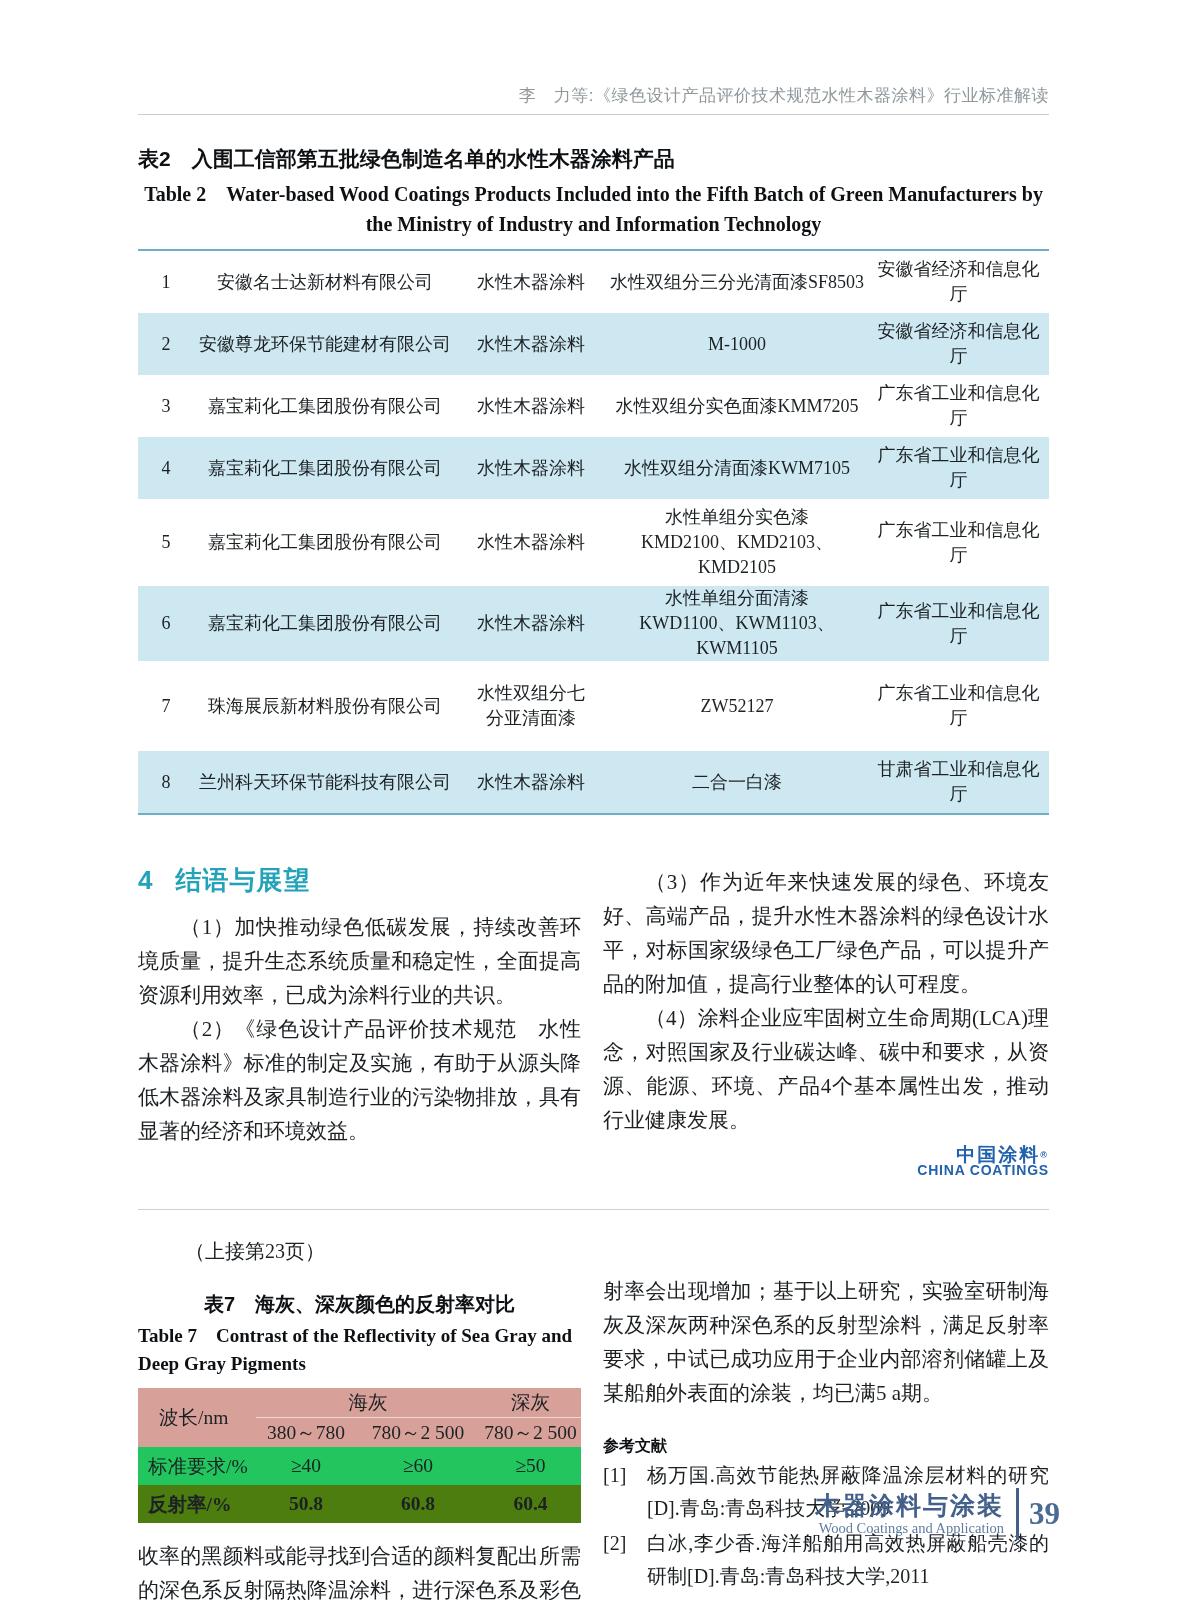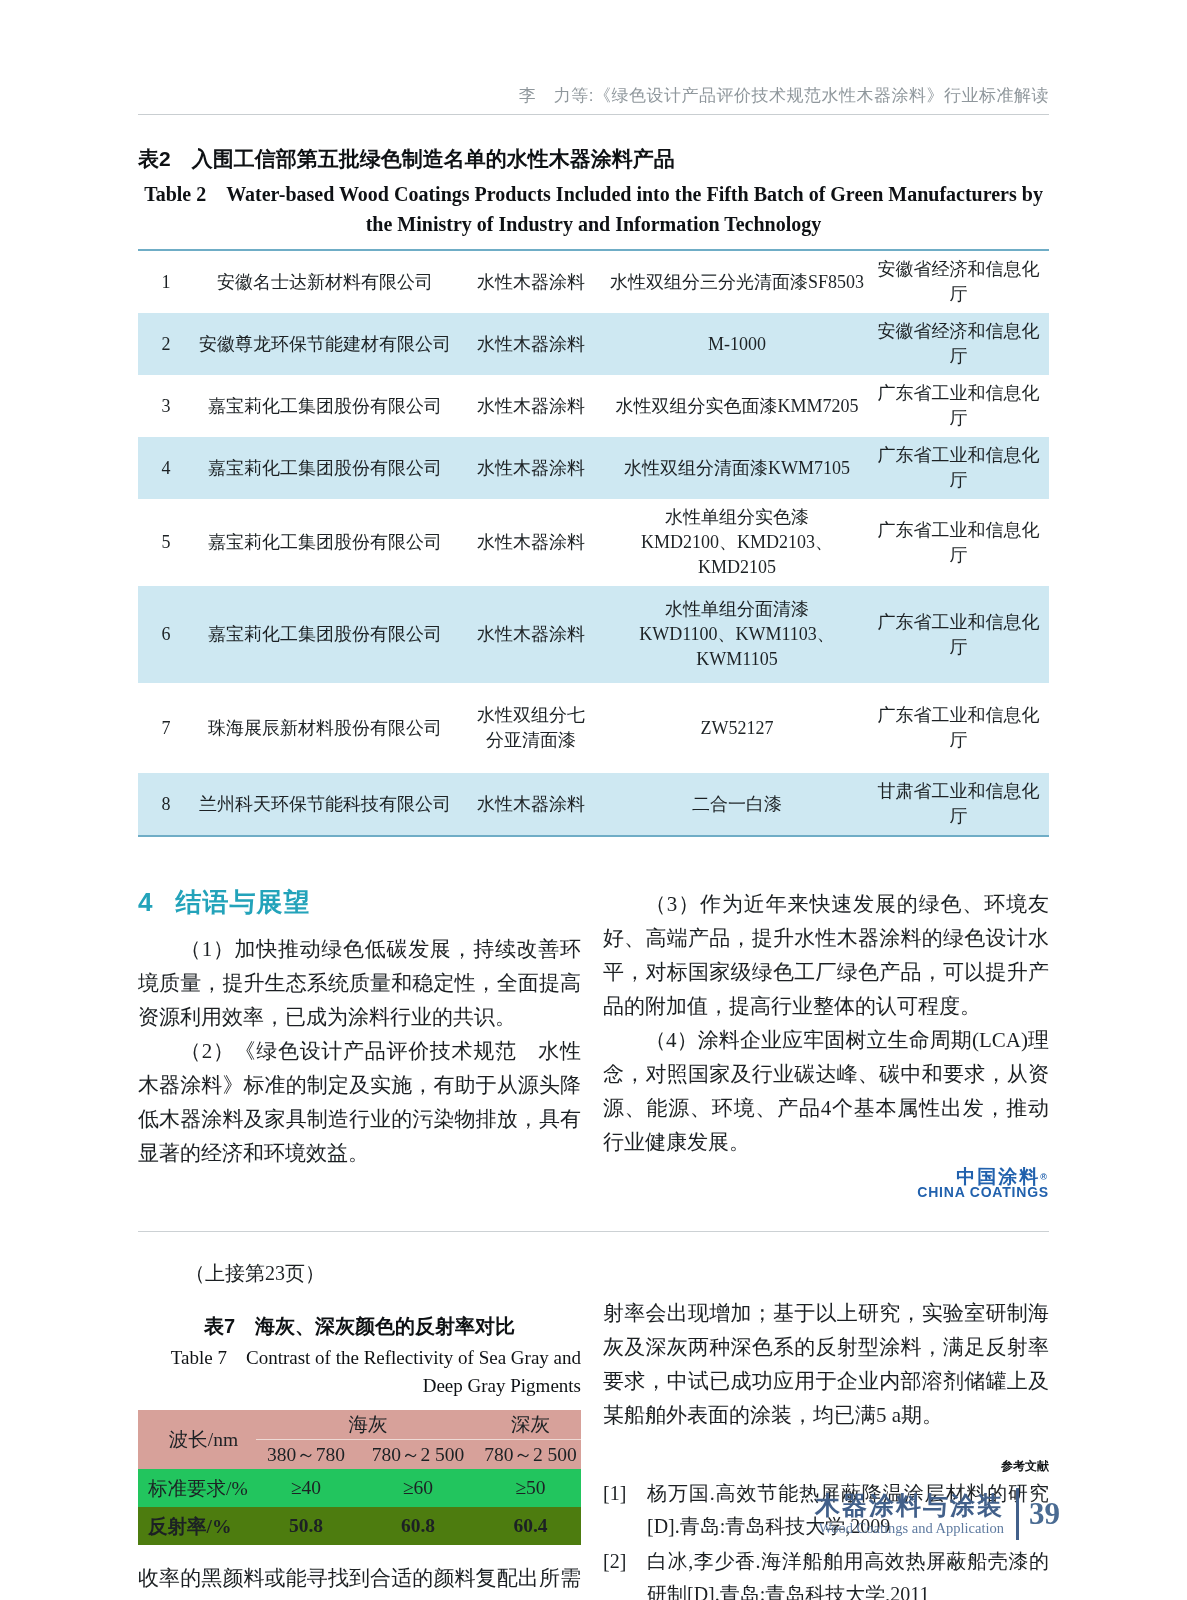--- a/index.html
+++ b/index.html
@@ -47,35 +47,35 @@
     font-size:19px;letter-spacing:2px;line-height:20px;}
   .logo .reg{font-size:9px;vertical-align:top;}
   .logo .en{font-size:14px;font-weight:bold;letter-spacing:.8px;
     font-family:"Liberation Sans","DejaVu Sans",sans-serif;line-height:10px;}
 
   .divider{margin-top:34px;border-top:1px solid #ccd1d4;}
 
   .continuation{font-size:20px;margin-top:4px;color:#1c2023;margin-left:47px;}
   .t7capzh{margin-top:26px;text-align:center;font-family:"Liberation Sans","DejaVu Sans",sans-serif;
     font-weight:bold;font-size:20px;color:#0e1114;}
-  .t7capen{margin-top:4px;text-align:right;font-weight:normal;font-size:19px;line-height:28px;color:#0e1114;}
+  .t7capen{margin-top:4px;text-align:left;font-weight:bold;font-size:19px;line-height:28px;color:#0e1114;}
 
   
   .table7{width:100%;border-collapse:collapse;margin-top:10px;}
   .table7 td{text-align:center;font-size:19.5px;color:#1c2124;}
   .t7h td{background:#d7a19a;height:27px;}
   .t7h .grp{border-bottom:1px solid #eedad5;}
-  .t7h .lab{text-align:center;padding-left:14px;}
+  .t7h .lab{text-align:left;padding-left:21px;}
   .t7w td{background:#22c55e;height:36px;}
   .t7p td{background:#4d7c0f;height:36px;font-weight:bold;}
   .t7w .lab,.t7p .lab{text-align:left;padding-left:10px;}
 
   
-  .refs-title{margin-top:26px;text-align:right;font-family:"Liberation Sans","DejaVu Sans",sans-serif;
-    font-weight:bold;font-size:12px;color:#0e1114;}
+  .refs-title{margin-top:26px;text-align:left;font-family:"Liberation Sans","DejaVu Sans",sans-serif;
+    font-weight:bold;font-size:16px;color:#0e1114;}
   .ref{display:flex;font-size:20px;line-height:33px;margin-top:2px;color:#1c2023;}
   .ref .rid{width:44px;flex:none;}
   .ref .rtx{flex:1;text-align:justify;}
 
   
   .footer{position:absolute;top:1488px;right:127px;display:flex;align-items:center;color:#42608a;}
   .f-names{text-align:right;}
   .f-zh{font-family:"Liberation Sans","DejaVu Sans",sans-serif;font-weight:bold;
     font-size:25px;letter-spacing:2px;line-height:28px;}
   .f-en{font-size:14.5px;line-height:18px;color:#5f7ba0;}
@@ -134,21 +134,21 @@
         <td>5</td>
         <td>嘉宝莉化工集团股份有限公司</td>
         <td>水性木器涂料</td>
         <td style="padding:6px 14px">水性单组分实色漆 KMD2100、KMD2103、KMD2105</td>
         <td>广东省工业和信息化厅</td>
       </tr>
       <tr class="alt">
         <td>6</td>
         <td>嘉宝莉化工集团股份有限公司</td>
         <td>水性木器涂料</td>
-        <td style="padding:11px 14px">水性单组分面清漆 KWD1100、KWM1103、KWM1105</td>
+        <td style="padding:0 14px">水性单组分面清漆 KWD1100、KWM1103、KWM1105</td>
         <td>广东省工业和信息化厅</td>
       </tr>
       <tr>
         <td>7</td>
         <td>珠海展辰新材料股份有限公司</td>
         <td style="padding:20px 18px">水性双组分七分亚清面漆</td>
         <td>ZW52127</td>
         <td>广东省工业和信息化厅</td>
       </tr>
       <tr class="alt">

